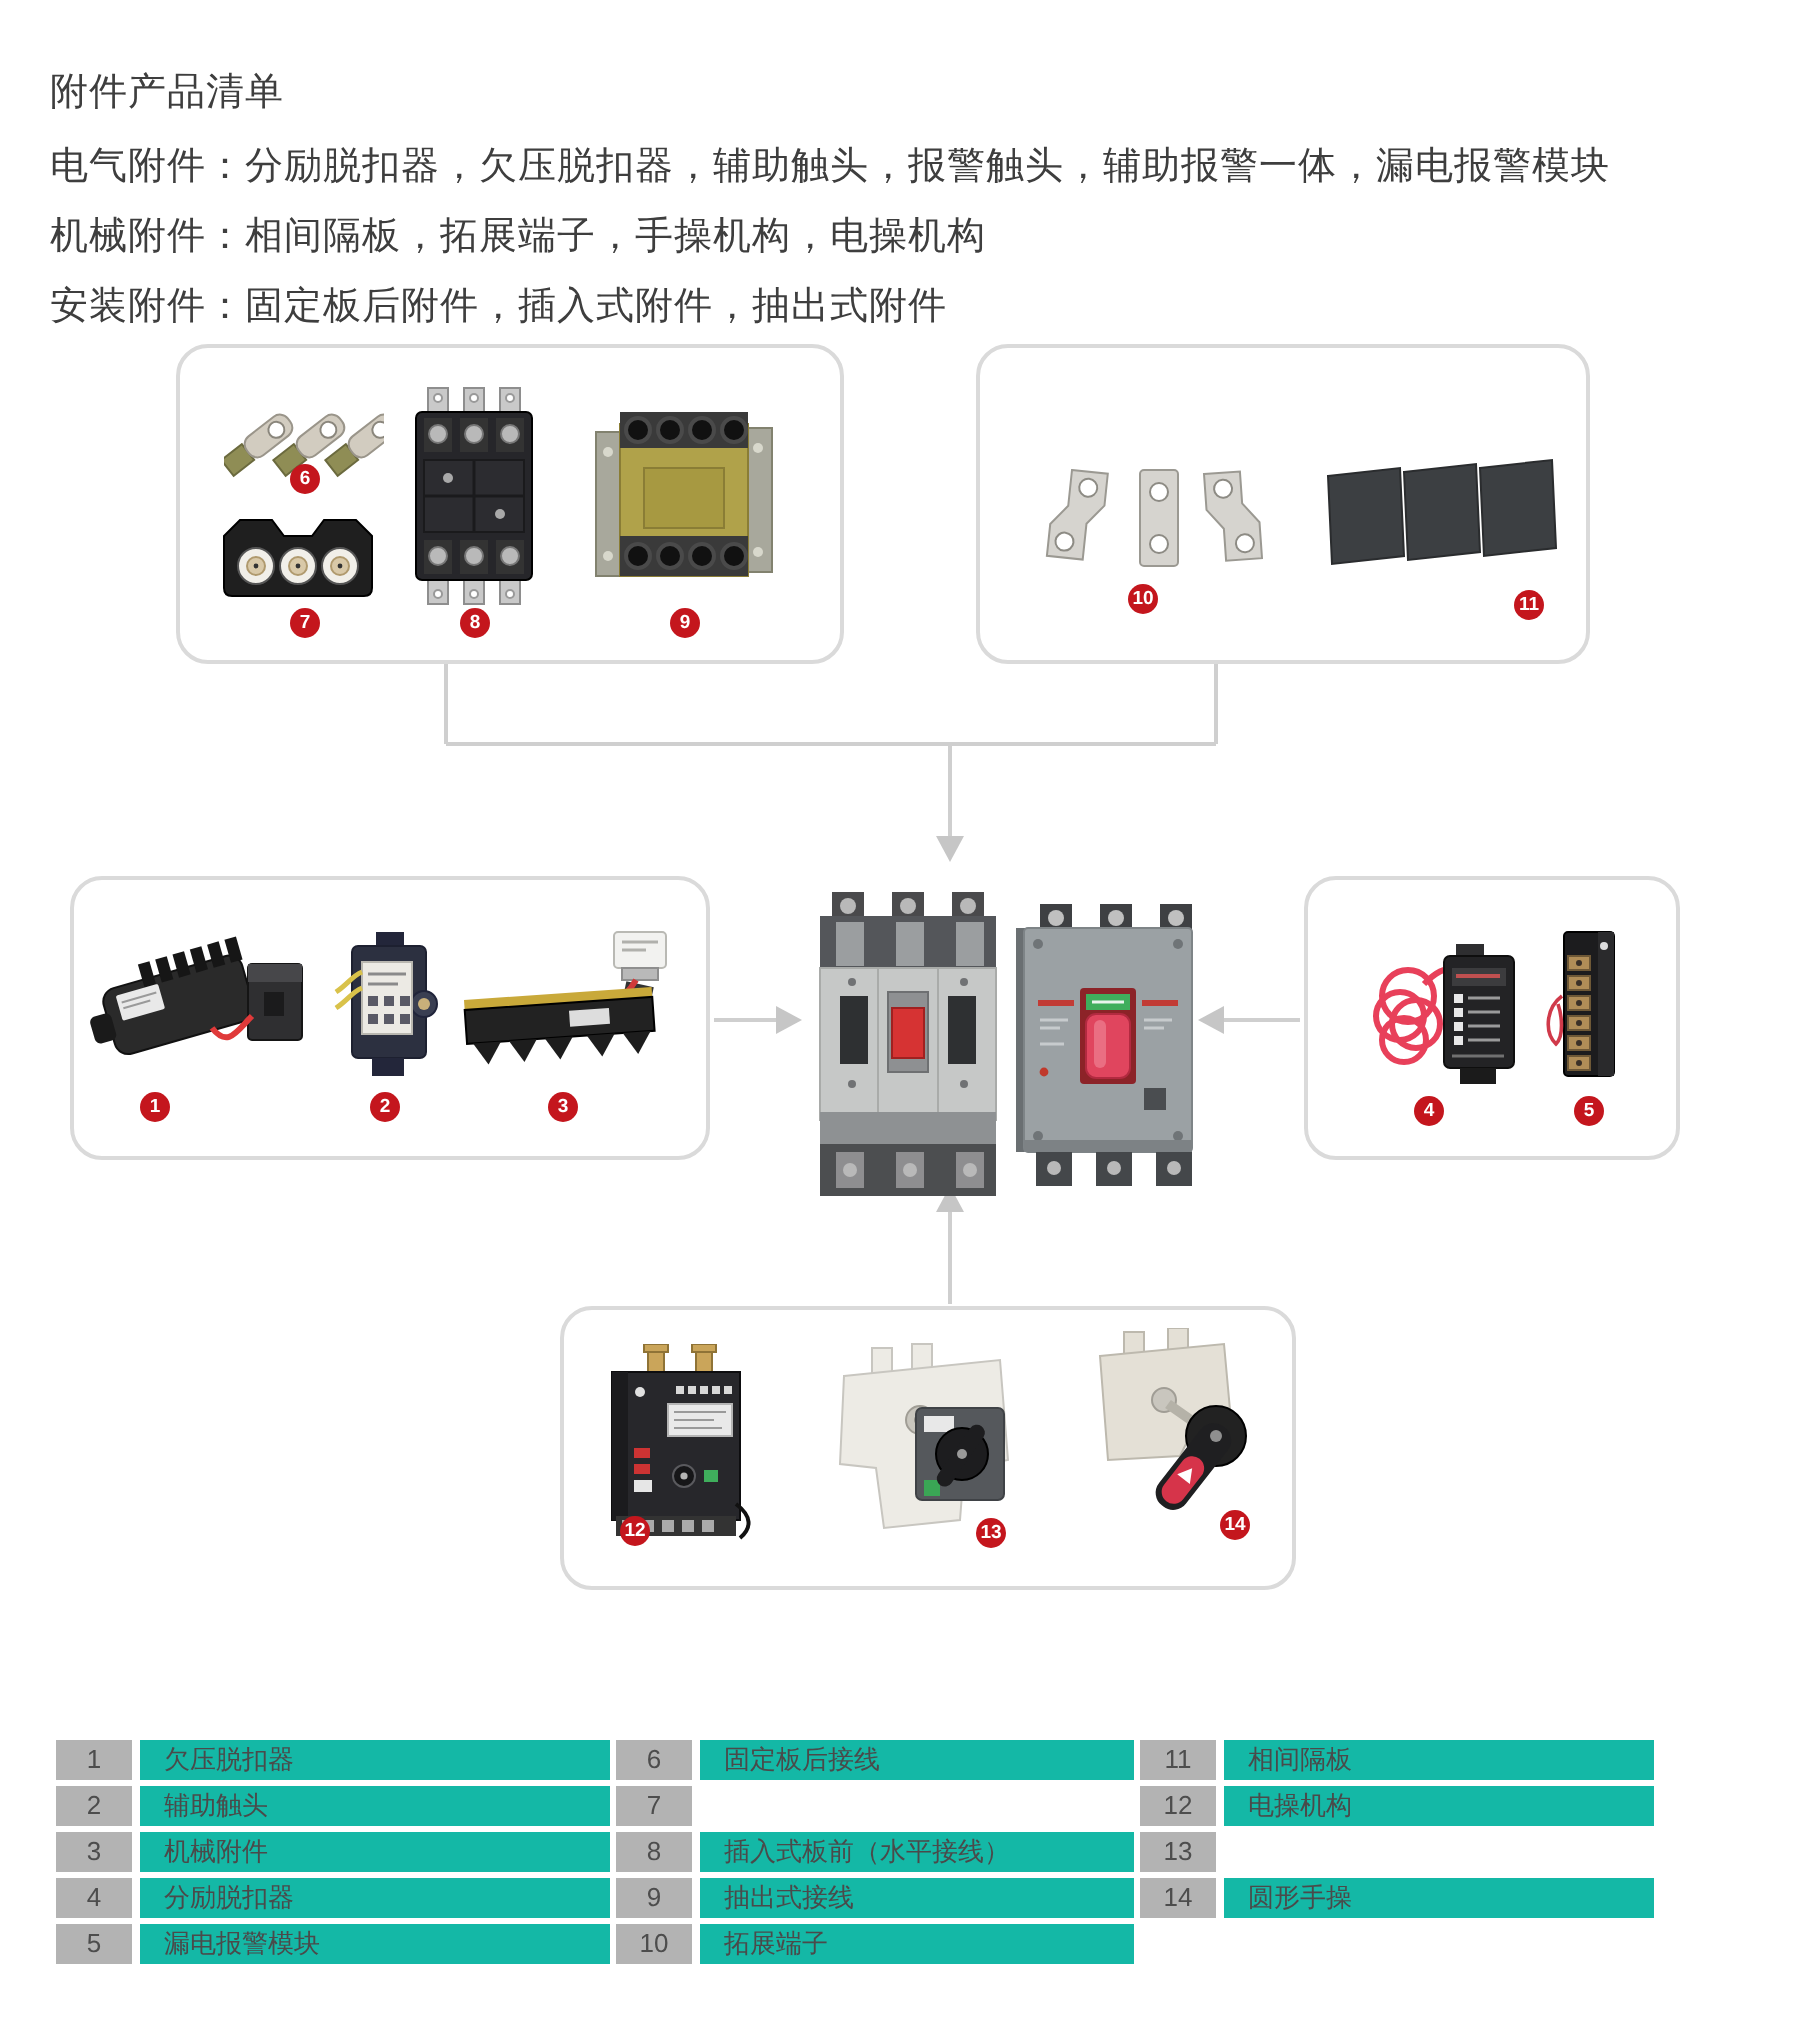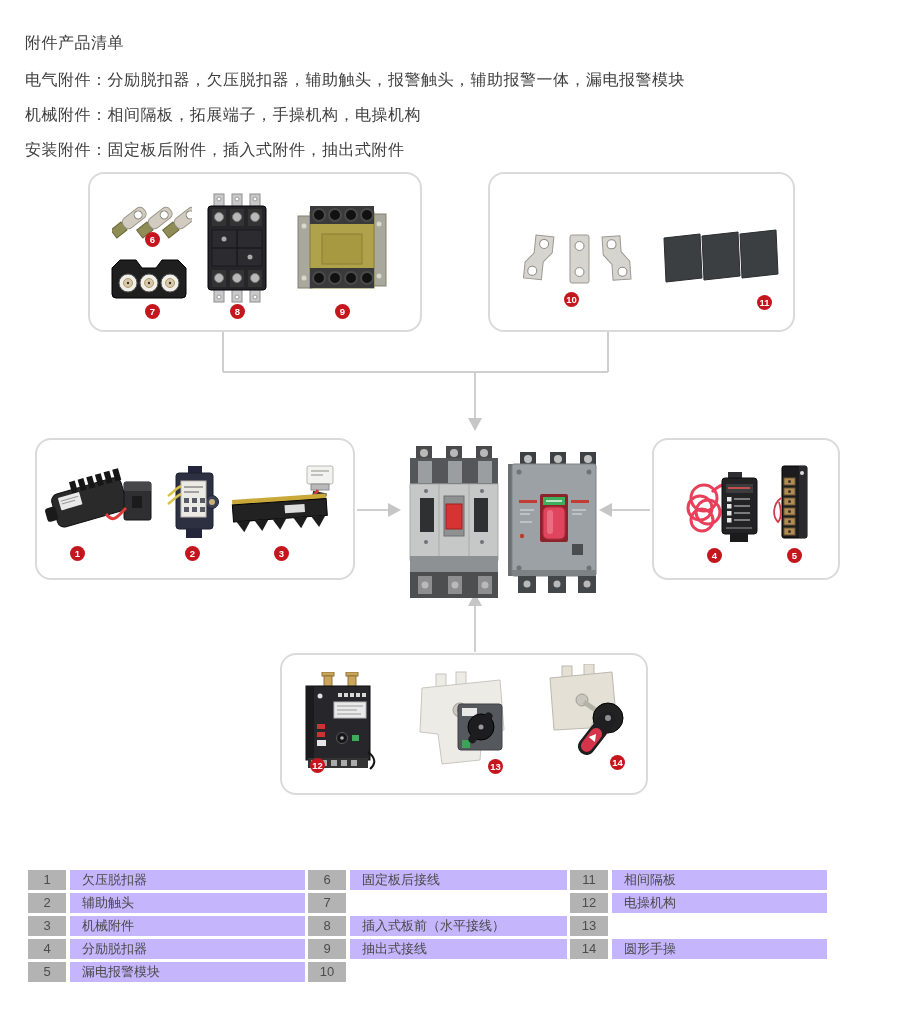--- a/index.html
+++ b/index.html
@@ -1,41 +1,41 @@
 <!DOCTYPE html>
 <html><head>
 <meta charset="utf-8">
 <style>
   * { margin:0; padding:0; box-sizing:border-box; }
   body { background:#ffffff; font-family:"Liberation Sans", sans-serif; }
   #canvas { position:relative; width:900px; height:1019px; background:#ffffff; overflow:hidden; }
 
   
-  .hline { position:absolute; left:25px; font-size:16px; color:#3e3e3e; letter-spacing:0.5px; white-space:nowrap; }
+  .hline { position:absolute; left:25px; font-size:19px; color:#3e3e3e; letter-spacing:0.5px; white-space:nowrap; }
 
   
   .gbox { position:absolute; background:#ffffff; border:2px solid #dadada; border-radius:16px; }
 
   
   .prod { position:absolute; }
 
   
   .badge { position:absolute; width:15px; height:15px; border-radius:50%;
            background:#c4161d; color:#ffffff; font-size:9.5px; line-height:15px;
            text-align:center; font-weight:bold; }
 
   
   #connectors { position:absolute; left:0; top:0; }
 
   
   .lcol { position:absolute; top:870px; }
   .lrow { display:flex; height:20px; margin-bottom:3px; }
   .lnum { width:38px; background:#b3b3b3; color:#4d4d4d; font-size:13px;
           text-align:center; line-height:20px; margin-right:4px; flex:none; }
-  .llabel { flex:1; background:#c4b5fd; color:#4a4a4a; font-size:13px;
+  .llabel { flex:1; background:#14b8a6; color:#4a4a4a; font-size:13px;
             line-height:20px; padding-left:12px; white-space:nowrap; }
   .lcol1 { left:28px;  width:277px; }
   .lcol2 { left:308px; width:259px; }
   .lcol3 { left:570px; width:257px; }
 </style>
 </head>
 <body>
 
 <div id="canvas">
 
@@ -524,20 +524,21 @@
     <div class="lrow">
         <div class="lnum">8</div>
         <div class="llabel">插入式板前（水平接线）</div>
       </div>
     <div class="lrow">
         <div class="lnum">9</div>
         <div class="llabel">抽出式接线</div>
       </div>
     <div class="lrow">
         <div class="lnum">10</div>
+        <div class="llabel">拓展端子</div>
       </div>
   </div>
   <div class="lcol lcol3">
     <div class="lrow">
         <div class="lnum">11</div>
         <div class="llabel">相间隔板</div>
       </div>
     <div class="lrow">
         <div class="lnum">12</div>
         <div class="llabel">电操机构</div>

